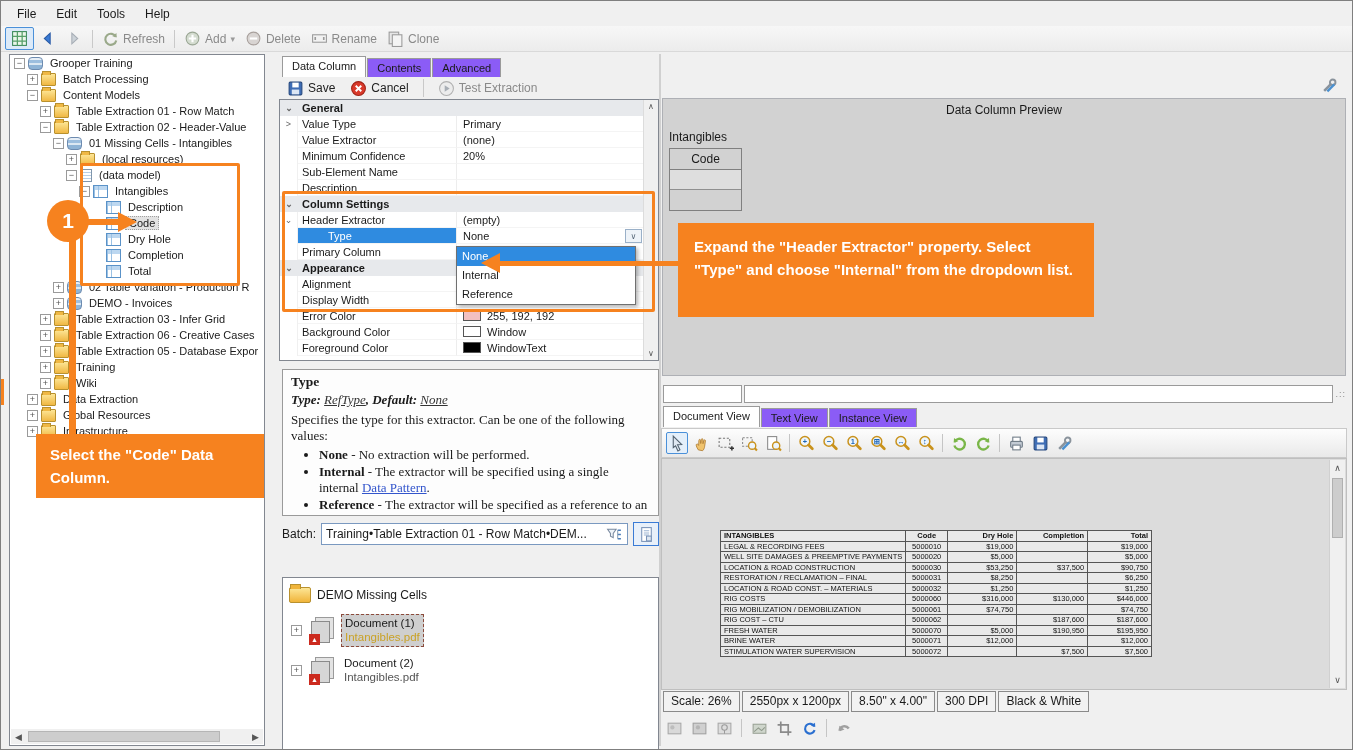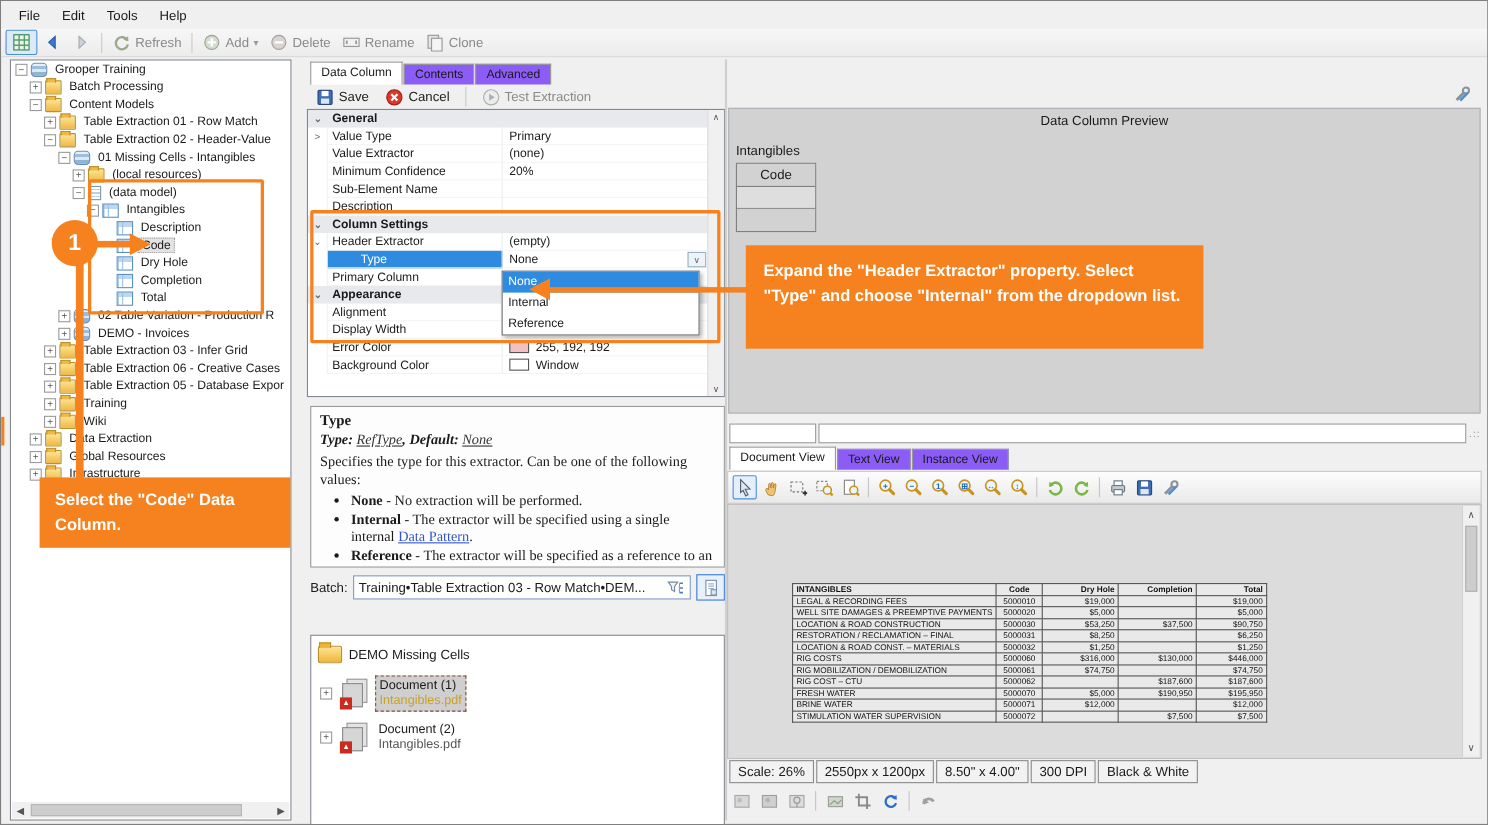--- a/index.html
+++ b/index.html
@@ -465,20 +465,28 @@
           </span>
         </div>
         <div class="pg-row">
           <span class="pg-gutter"></span>
           <span class="pg-label">Background Color</span>
           <span class="pg-value">
             <span class="swatch" style="background: rgb(255, 255, 255);"></span>
             <span>Window</span>
           </span>
         </div>
+        <div class="pg-row">
+          <span class="pg-gutter"></span>
+          <span class="pg-label">Foreground Color</span>
+          <span class="pg-value">
+            <span class="swatch" style="background: rgb(0, 0, 0);"></span>
+            <span>WindowText</span>
+          </span>
+        </div>
       </div>
     <div id="pgScroll">
       <div style="padding-top:2px">∧</div>
       <div style="position:absolute;bottom:2px;left:0;right:0">∨</div>
     </div>
   </div>
   <div id="ddPopup">
       <div class="dd-item sel">None</div>
       <div class="dd-item">Internal</div>
       <div class="dd-item">Reference</div>
@@ -496,21 +504,21 @@
     <ul id="helpBullets">
         <li><b>None</b><span> - No extraction will be performed.</span></li>
         <li><b>Internal</b><span> - The extractor will be specified using a single internal </span><a class="help-link blue">Data Pattern</a><span>.</span></li>
         <li><b>Reference</b><span> - The extractor will be specified as a reference to an external extractor.</span></li>
       </ul>
   </div>
 
   <div id="batchBar">
     <span>Batch:</span>
     <div id="batchDrop">
-      <span class="grow">Training•Table Extraction 03 - Row Match•DEM...</span>
+      <span class="grow">Training•Table Extraction 01 - Row Match•DEM...</span>
       <span class="icon16">
           <svg viewBox="0 0 16 16">
             <path d="M1.5 3 H9.5 L6.8 7 V11 L4.2 9.5 V7 Z" fill="#eef3f8" stroke="#7a8aa0"></path>
             <path d="M11 4 h3 M11 8 h3 M11 12 h3" stroke="#4a7ebb" stroke-width="1.4"></path>
             <path d="M11 4 v8" stroke="#8aa0b8" stroke-width="1"></path>
           </svg>
         </span>
     </div>
     <div id="batchDocBtn">
       <span class="icon16">

